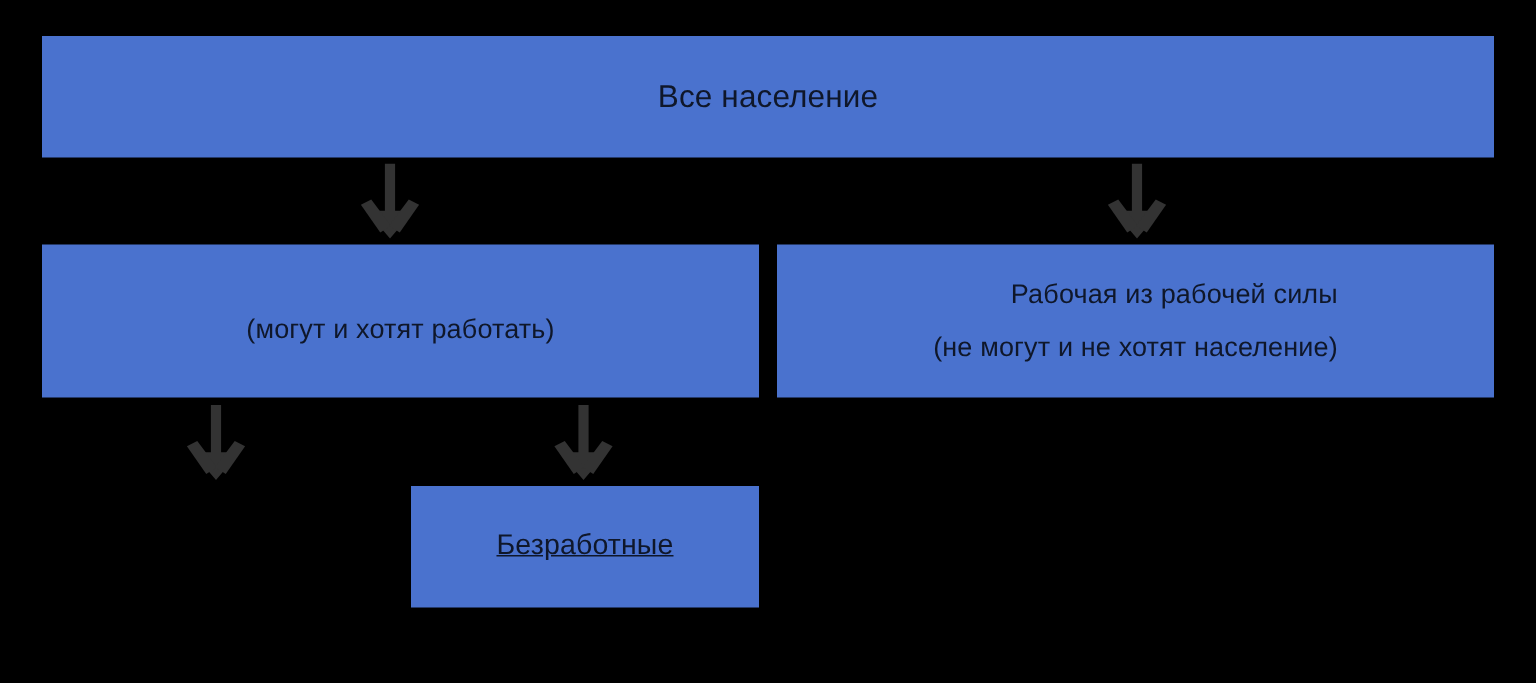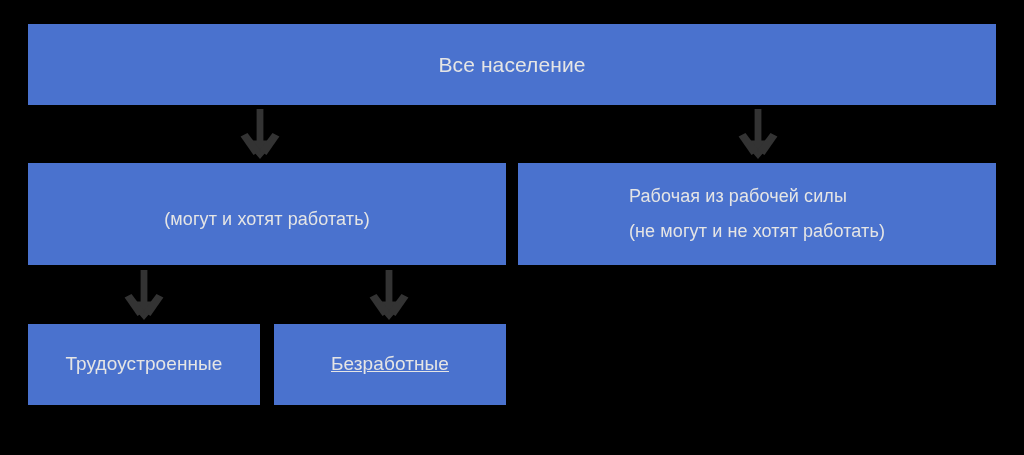--- a/index.html
+++ b/index.html
@@ -17,25 +17,25 @@
   #diagram {
     position: relative;
     width: 1024px;
     height: 455px;
     background: #000000;
   }
   .node {
     position: absolute;
     box-sizing: border-box;
     background: #4a72ce;
-    color: #e5e5e5;
+    color: #0f172a;
     display: flex;
     align-items: center;
     justify-content: center;
-    text-align: left;
+    text-align: right;
     line-height: 1.30;
     letter-spacing: 0.1px;
     -webkit-font-smoothing: antialiased;
   }
   .node .label {
     display: block;
     padding: 0 10px;
   }
   .node .line2 {
     display: block;
@@ -127,41 +127,38 @@
 
   <div class="node" id="node-labor-force">
     <span class="label">
       <span class="line2">(могут и хотят работать)</span>
     </span>
   </div>
 
   <div class="node" id="node-not-in-labor-force">
     <span class="label">
       <span>Рабочая из рабочей силы</span>
-      <span class="line2">(не могут и не хотят работать)</span>
+      <span class="line2">(не могут и не хотят население)</span>
     </span>
   </div>
 
   <div class="arrow" id="arrow-labor-to-employed">
     <svg viewBox="0 0 46 52" xmlns="http://www.w3.org/2000/svg" aria-hidden="true">
       <path d="M19.6 0 H26.4 V31.5 H38.8 L23 50 L7.2 31.5 H19.6 Z" fill="#333333"></path>
       <path d="M3.6 27.5 L10.5 24.0 L23.6 41.5 L16.5 46.0 Z" fill="#333333"></path>
       <path d="M42.4 27.5 L35.5 24.0 L22.4 41.5 L29.5 46.0 Z" fill="#333333"></path>
     </svg>
   </div>
 
   <div class="arrow" id="arrow-labor-to-unemployed">
     <svg viewBox="0 0 46 52" xmlns="http://www.w3.org/2000/svg" aria-hidden="true">
       <path d="M19.6 0 H26.4 V31.5 H38.8 L23 50 L7.2 31.5 H19.6 Z" fill="#333333"></path>
       <path d="M3.6 27.5 L10.5 24.0 L23.6 41.5 L16.5 46.0 Z" fill="#333333"></path>
       <path d="M42.4 27.5 L35.5 24.0 L22.4 41.5 L29.5 46.0 Z" fill="#333333"></path>
     </svg>
   </div>
 
-  <div class="node" id="node-employed">
-    <span class="label">Трудоустроенные</span>
-  </div>
 
   <div class="node" id="node-unemployed">
     <span class="label">Безработные</span>
   </div>
 
 </div>
 
 </body></html>

